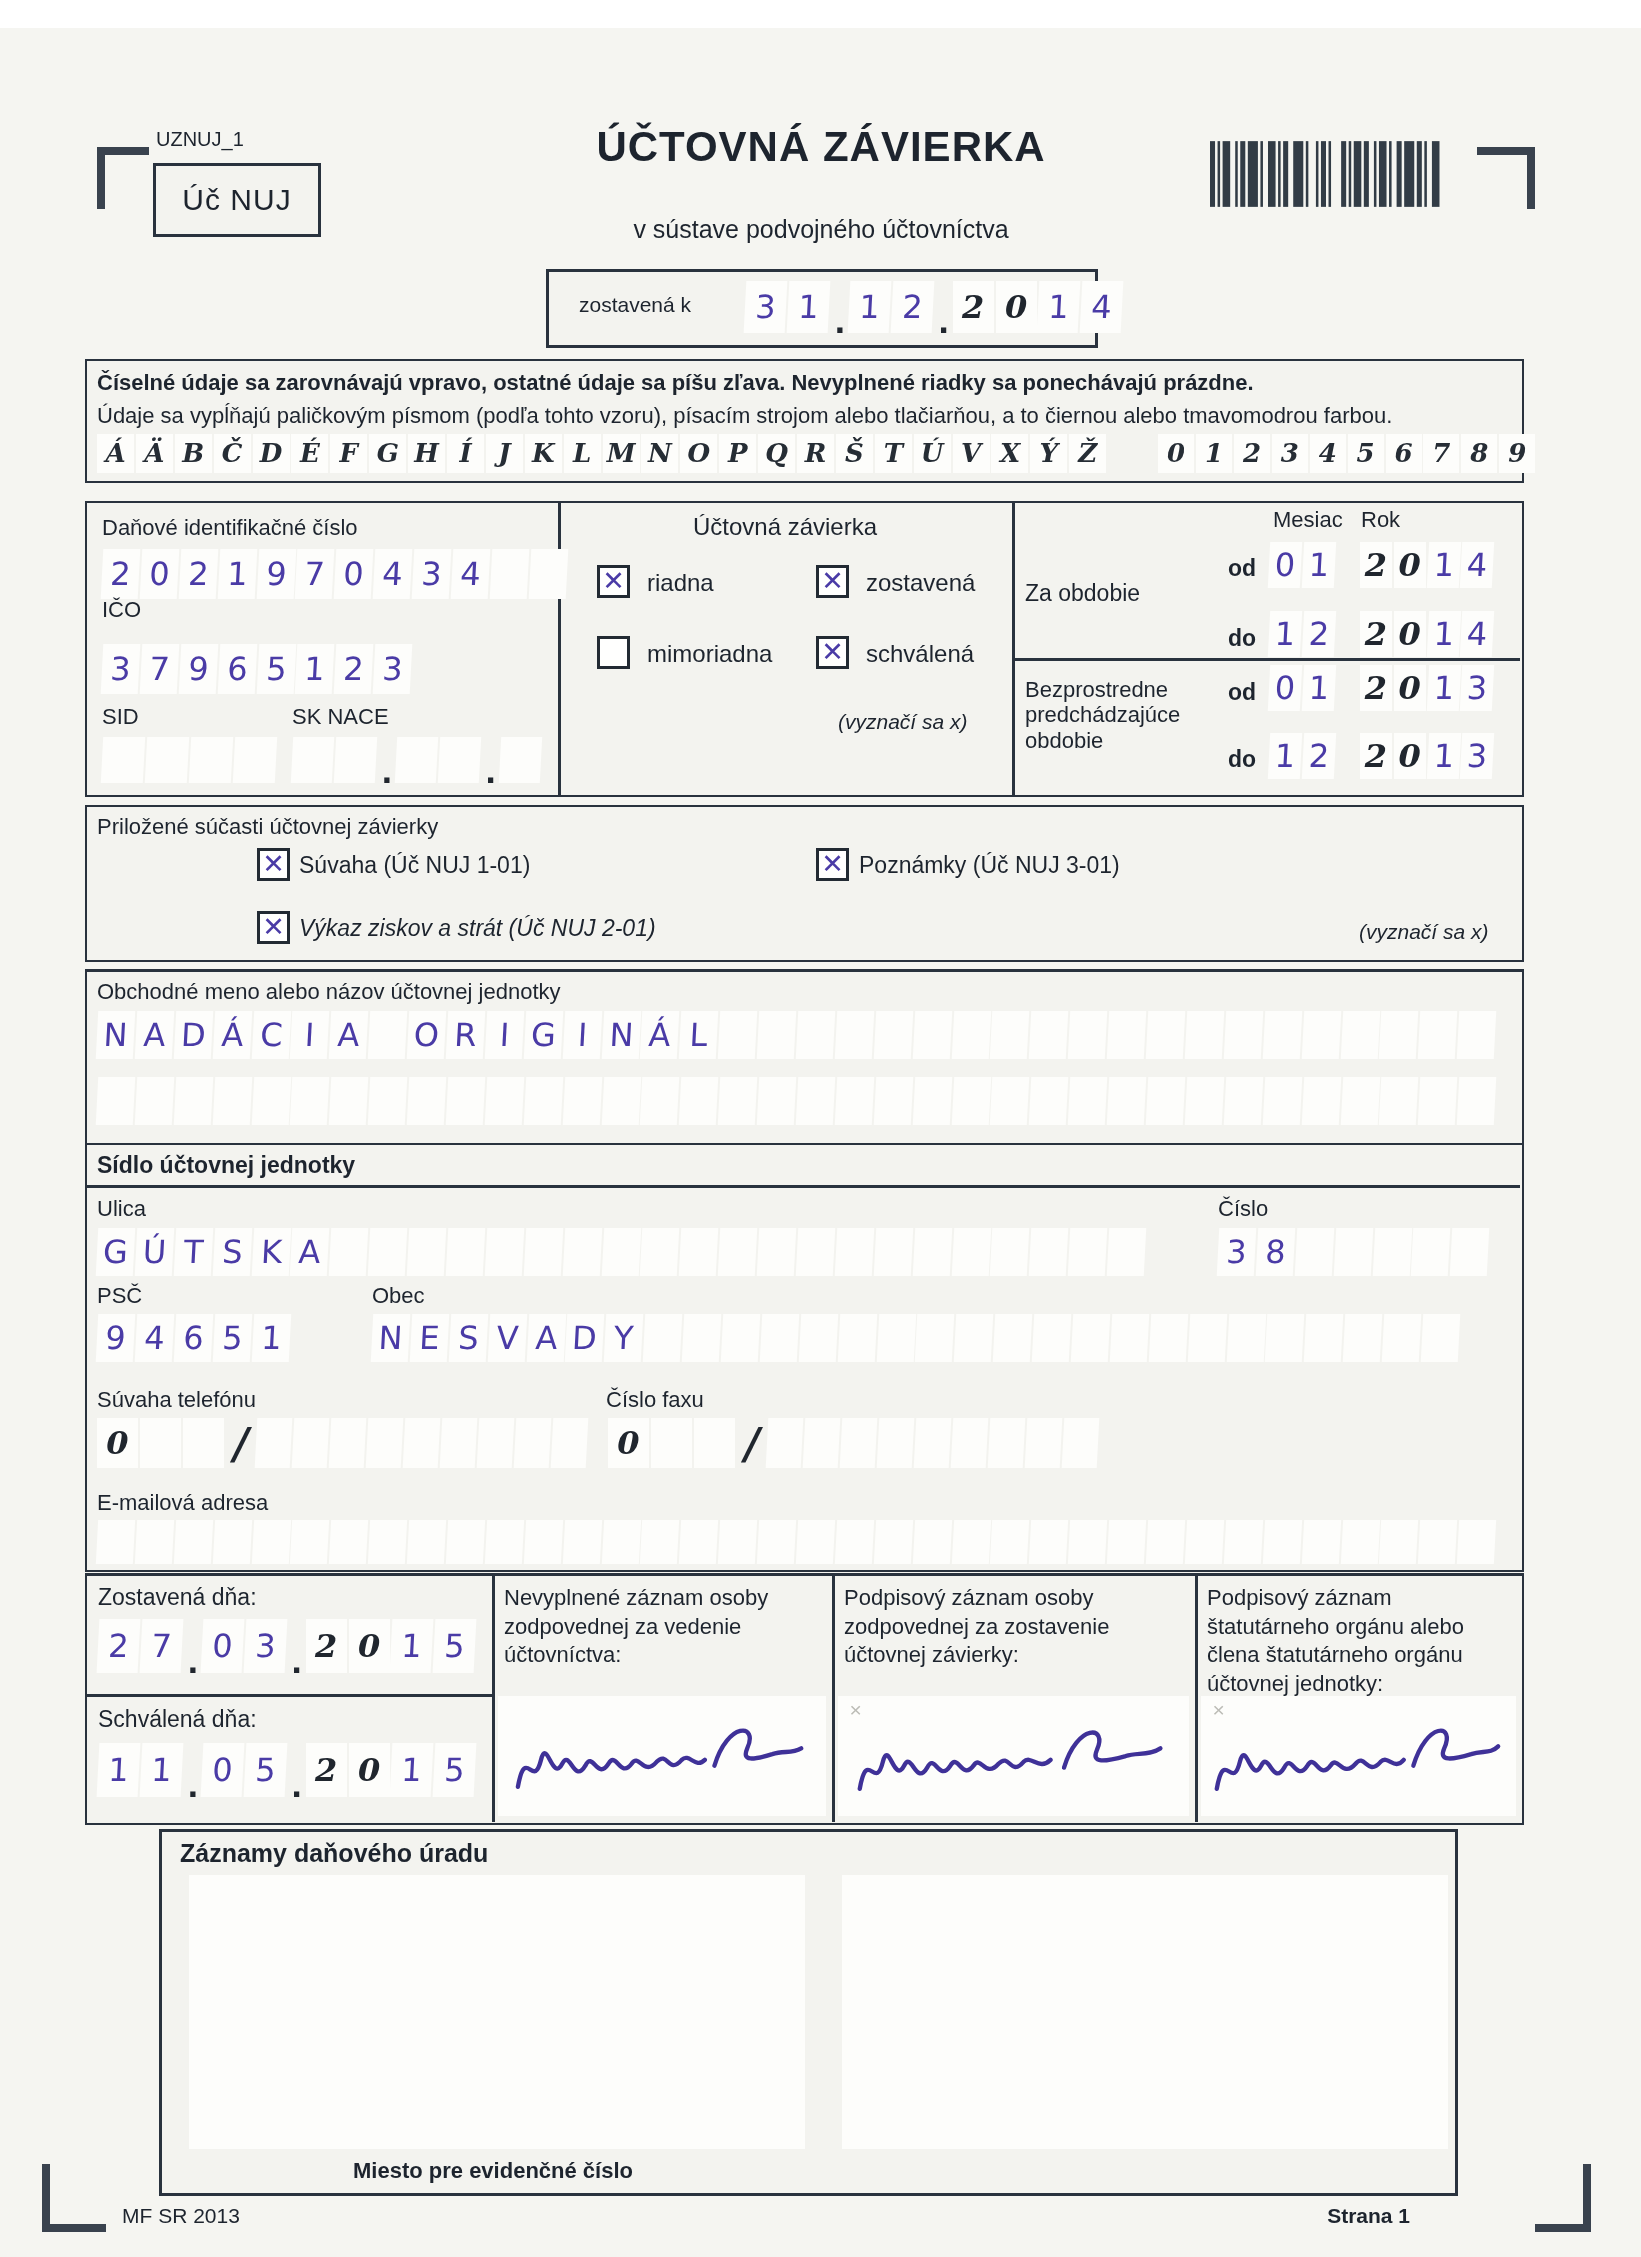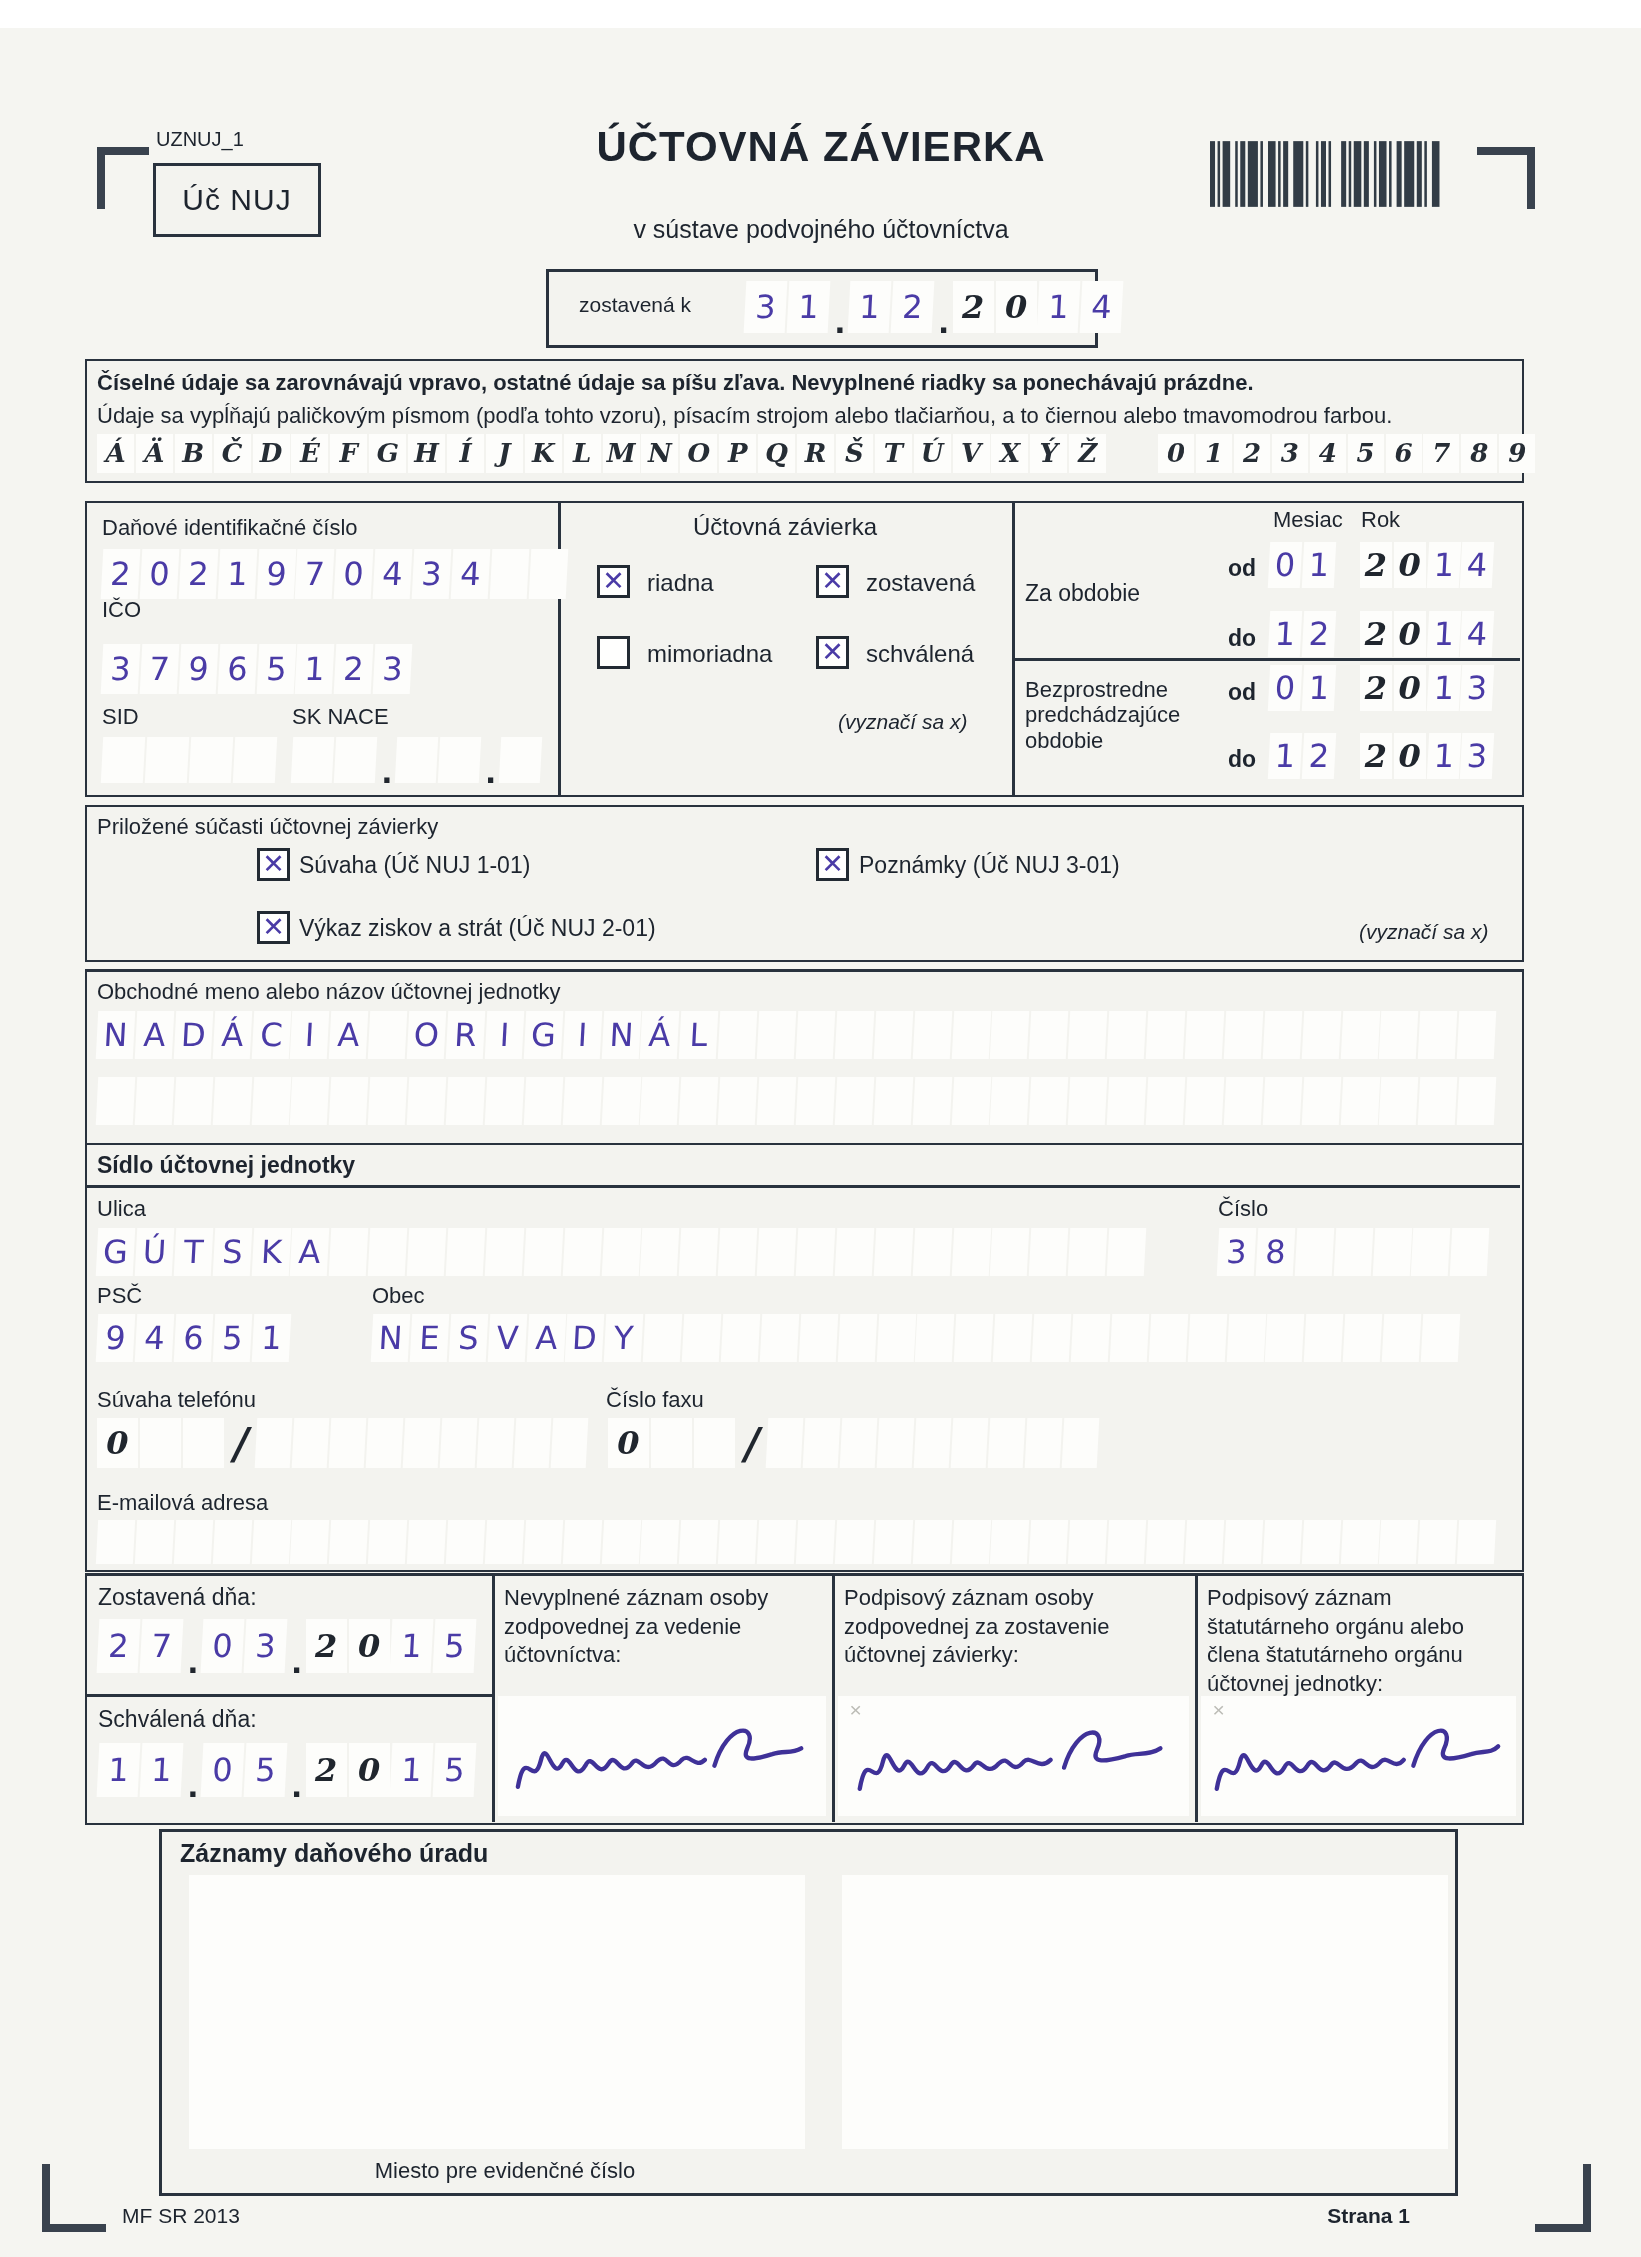--- a/index.html
+++ b/index.html
@@ -175,21 +175,21 @@
     <span class="segs"><span class="cell prc" style="width: 32px; height: 46px; line-height: 46px;">2</span><span class="cell prc" style="width: 32px; height: 46px; line-height: 46px;">0</span><span class="cell hwc" style="width: 32px; height: 46px; line-height: 46px;">1</span><span class="cell hwc" style="width: 32px; height: 46px; line-height: 46px;">3</span></span>
   </div>
 
   <div class="box" style="left:85px;top:777px;width:1435px;height:153px;"></div>
   <div class="lbl" style="left:97px;top:786px;">Priložené súčasti účtovnej závierky</div>
   <div class="checkbox" style="left:257px;top:820px;">✕</div>
   <div class="lbl" style="left:299px;top:824px;font-size:23px;">Súvaha (Úč NUJ 1-01)</div>
   <div class="checkbox" style="left:816px;top:820px;">✕</div>
   <div class="lbl" style="left:859px;top:824px;font-size:23px;">Poznámky (Úč NUJ 3-01)</div>
   <div class="checkbox" style="left:257px;top:883px;">✕</div>
-  <div class="lbl" style="left:299px;top:887px;font-size:23px;">Výkaz ziskov a strát (Úč NUJ 2-01)</div>
+  <div class="lbl" style="left:299px;top:887px;font-size:23px;font-style:italic;">Výkaz ziskov a strát (Úč NUJ 2-01)</div>
   <div class="lbl lbl-i" style="left:1359px;top:892px;font-size:21px;">(vyznačí sa x)</div>
 
   <div class="box" style="left:85px;top:941px;width:1435px;height:172px;border-top-width:3.9px;"></div>
   <div class="lbl" style="left:97px;top:951px;">Obchodné meno alebo názov účtovnej jednotky</div>
   <div class="cellrow" style="left:97px;top:983px;">
     <span class="segs"><span class="cell hwc" style="width: 37px; height: 48px; line-height: 48px;">N</span><span class="cell hwc" style="width: 37px; height: 48px; line-height: 48px;">A</span><span class="cell hwc" style="width: 37px; height: 48px; line-height: 48px;">D</span><span class="cell hwc" style="width: 37px; height: 48px; line-height: 48px;">Á</span><span class="cell hwc" style="width: 37px; height: 48px; line-height: 48px;">C</span><span class="cell hwc" style="width: 37px; height: 48px; line-height: 48px;">I</span><span class="cell hwc" style="width: 37px; height: 48px; line-height: 48px;">A</span><span class="cell hwc" style="width: 37px; height: 48px; line-height: 48px;"></span><span class="cell hwc" style="width: 37px; height: 48px; line-height: 48px;">O</span><span class="cell hwc" style="width: 37px; height: 48px; line-height: 48px;">R</span><span class="cell hwc" style="width: 37px; height: 48px; line-height: 48px;">I</span><span class="cell hwc" style="width: 37px; height: 48px; line-height: 48px;">G</span><span class="cell hwc" style="width: 37px; height: 48px; line-height: 48px;">I</span><span class="cell hwc" style="width: 37px; height: 48px; line-height: 48px;">N</span><span class="cell hwc" style="width: 37px; height: 48px; line-height: 48px;">Á</span><span class="cell hwc" style="width: 37px; height: 48px; line-height: 48px;">L</span><span class="cell hwc" style="width: 37px; height: 48px; line-height: 48px;"></span><span class="cell hwc" style="width: 37px; height: 48px; line-height: 48px;"></span><span class="cell hwc" style="width: 37px; height: 48px; line-height: 48px;"></span><span class="cell hwc" style="width: 37px; height: 48px; line-height: 48px;"></span><span class="cell hwc" style="width: 37px; height: 48px; line-height: 48px;"></span><span class="cell hwc" style="width: 37px; height: 48px; line-height: 48px;"></span><span class="cell hwc" style="width: 37px; height: 48px; line-height: 48px;"></span><span class="cell hwc" style="width: 37px; height: 48px; line-height: 48px;"></span><span class="cell hwc" style="width: 37px; height: 48px; line-height: 48px;"></span><span class="cell hwc" style="width: 37px; height: 48px; line-height: 48px;"></span><span class="cell hwc" style="width: 37px; height: 48px; line-height: 48px;"></span><span class="cell hwc" style="width: 37px; height: 48px; line-height: 48px;"></span><span class="cell hwc" style="width: 37px; height: 48px; line-height: 48px;"></span><span class="cell hwc" style="width: 37px; height: 48px; line-height: 48px;"></span><span class="cell hwc" style="width: 37px; height: 48px; line-height: 48px;"></span><span class="cell hwc" style="width: 37px; height: 48px; line-height: 48px;"></span><span class="cell hwc" style="width: 37px; height: 48px; line-height: 48px;"></span><span class="cell hwc" style="width: 37px; height: 48px; line-height: 48px;"></span><span class="cell hwc" style="width: 37px; height: 48px; line-height: 48px;"></span><span class="cell hwc" style="width: 37px; height: 48px; line-height: 48px;"></span></span>
   </div>
   <div class="cellrow" style="left:97px;top:1049px;">
     <span class="segs"><span class="cell hwc" style="width: 37px; height: 48px; line-height: 48px;"></span><span class="cell hwc" style="width: 37px; height: 48px; line-height: 48px;"></span><span class="cell hwc" style="width: 37px; height: 48px; line-height: 48px;"></span><span class="cell hwc" style="width: 37px; height: 48px; line-height: 48px;"></span><span class="cell hwc" style="width: 37px; height: 48px; line-height: 48px;"></span><span class="cell hwc" style="width: 37px; height: 48px; line-height: 48px;"></span><span class="cell hwc" style="width: 37px; height: 48px; line-height: 48px;"></span><span class="cell hwc" style="width: 37px; height: 48px; line-height: 48px;"></span><span class="cell hwc" style="width: 37px; height: 48px; line-height: 48px;"></span><span class="cell hwc" style="width: 37px; height: 48px; line-height: 48px;"></span><span class="cell hwc" style="width: 37px; height: 48px; line-height: 48px;"></span><span class="cell hwc" style="width: 37px; height: 48px; line-height: 48px;"></span><span class="cell hwc" style="width: 37px; height: 48px; line-height: 48px;"></span><span class="cell hwc" style="width: 37px; height: 48px; line-height: 48px;"></span><span class="cell hwc" style="width: 37px; height: 48px; line-height: 48px;"></span><span class="cell hwc" style="width: 37px; height: 48px; line-height: 48px;"></span><span class="cell hwc" style="width: 37px; height: 48px; line-height: 48px;"></span><span class="cell hwc" style="width: 37px; height: 48px; line-height: 48px;"></span><span class="cell hwc" style="width: 37px; height: 48px; line-height: 48px;"></span><span class="cell hwc" style="width: 37px; height: 48px; line-height: 48px;"></span><span class="cell hwc" style="width: 37px; height: 48px; line-height: 48px;"></span><span class="cell hwc" style="width: 37px; height: 48px; line-height: 48px;"></span><span class="cell hwc" style="width: 37px; height: 48px; line-height: 48px;"></span><span class="cell hwc" style="width: 37px; height: 48px; line-height: 48px;"></span><span class="cell hwc" style="width: 37px; height: 48px; line-height: 48px;"></span><span class="cell hwc" style="width: 37px; height: 48px; line-height: 48px;"></span><span class="cell hwc" style="width: 37px; height: 48px; line-height: 48px;"></span><span class="cell hwc" style="width: 37px; height: 48px; line-height: 48px;"></span><span class="cell hwc" style="width: 37px; height: 48px; line-height: 48px;"></span><span class="cell hwc" style="width: 37px; height: 48px; line-height: 48px;"></span><span class="cell hwc" style="width: 37px; height: 48px; line-height: 48px;"></span><span class="cell hwc" style="width: 37px; height: 48px; line-height: 48px;"></span><span class="cell hwc" style="width: 37px; height: 48px; line-height: 48px;"></span><span class="cell hwc" style="width: 37px; height: 48px; line-height: 48px;"></span><span class="cell hwc" style="width: 37px; height: 48px; line-height: 48px;"></span><span class="cell hwc" style="width: 37px; height: 48px; line-height: 48px;"></span></span>
   </div>
@@ -279,21 +279,21 @@
     <svg width="299" height="106" viewBox="0 0 310 110" style="position:absolute;left:5.8px;top:7.7px;">
       <path d="M10,88 C18,44 26,92 34,60 C40,36 46,84 56,64 C64,48 68,86 80,66 C88,50 92,82 104,64 C112,50 116,80 128,64 C136,52 140,78 154,62 C164,50 166,76 180,60 C188,52 194,70 204,58" fill="none" stroke="#3f3198" stroke-width="4.5" stroke-linecap="round"></path>
       <path d="M214,64 C228,18 258,20 246,46 C240,60 254,58 274,52 C286,48 294,52 302,44" fill="none" stroke="#3f3198" stroke-width="4.5" stroke-linecap="round"></path>
     </svg>
   </div>
 
   <div class="box" style="left:159px;top:1801px;width:1293px;height:361px;border-width:3.9px;"></div>
   <div class="lbl lbl-b" style="left:180px;top:1811px;font-size:25px;">Záznamy daňového úradu</div>
   <div class="sig-area" style="left:189px;top:1847px;width:616px;height:274px;"></div>
   <div class="sig-area" style="left:842px;top:1847px;width:606px;height:274px;"></div>
-  <div class="lbl" style="left:197px;top:2130px;width:616px;text-align:center;font-size:22px;">
+  <div class="lbl" style="left:185px;top:2130px;width:616px;text-align:center;font-size:22px;font-weight:bold;">
     <span>Miesto pre evidenčné číslo</span>
   </div>
 
   <div class="footer-txt" style="left:122px;top:2176px;">MF SR 2013</div>
   <div class="footer-txt" style="left:1284px;top:2176px;width:126px;text-align:right;font-weight:bold;">
     <span>Strana 1</span>
   </div>
 
 </div>
 

